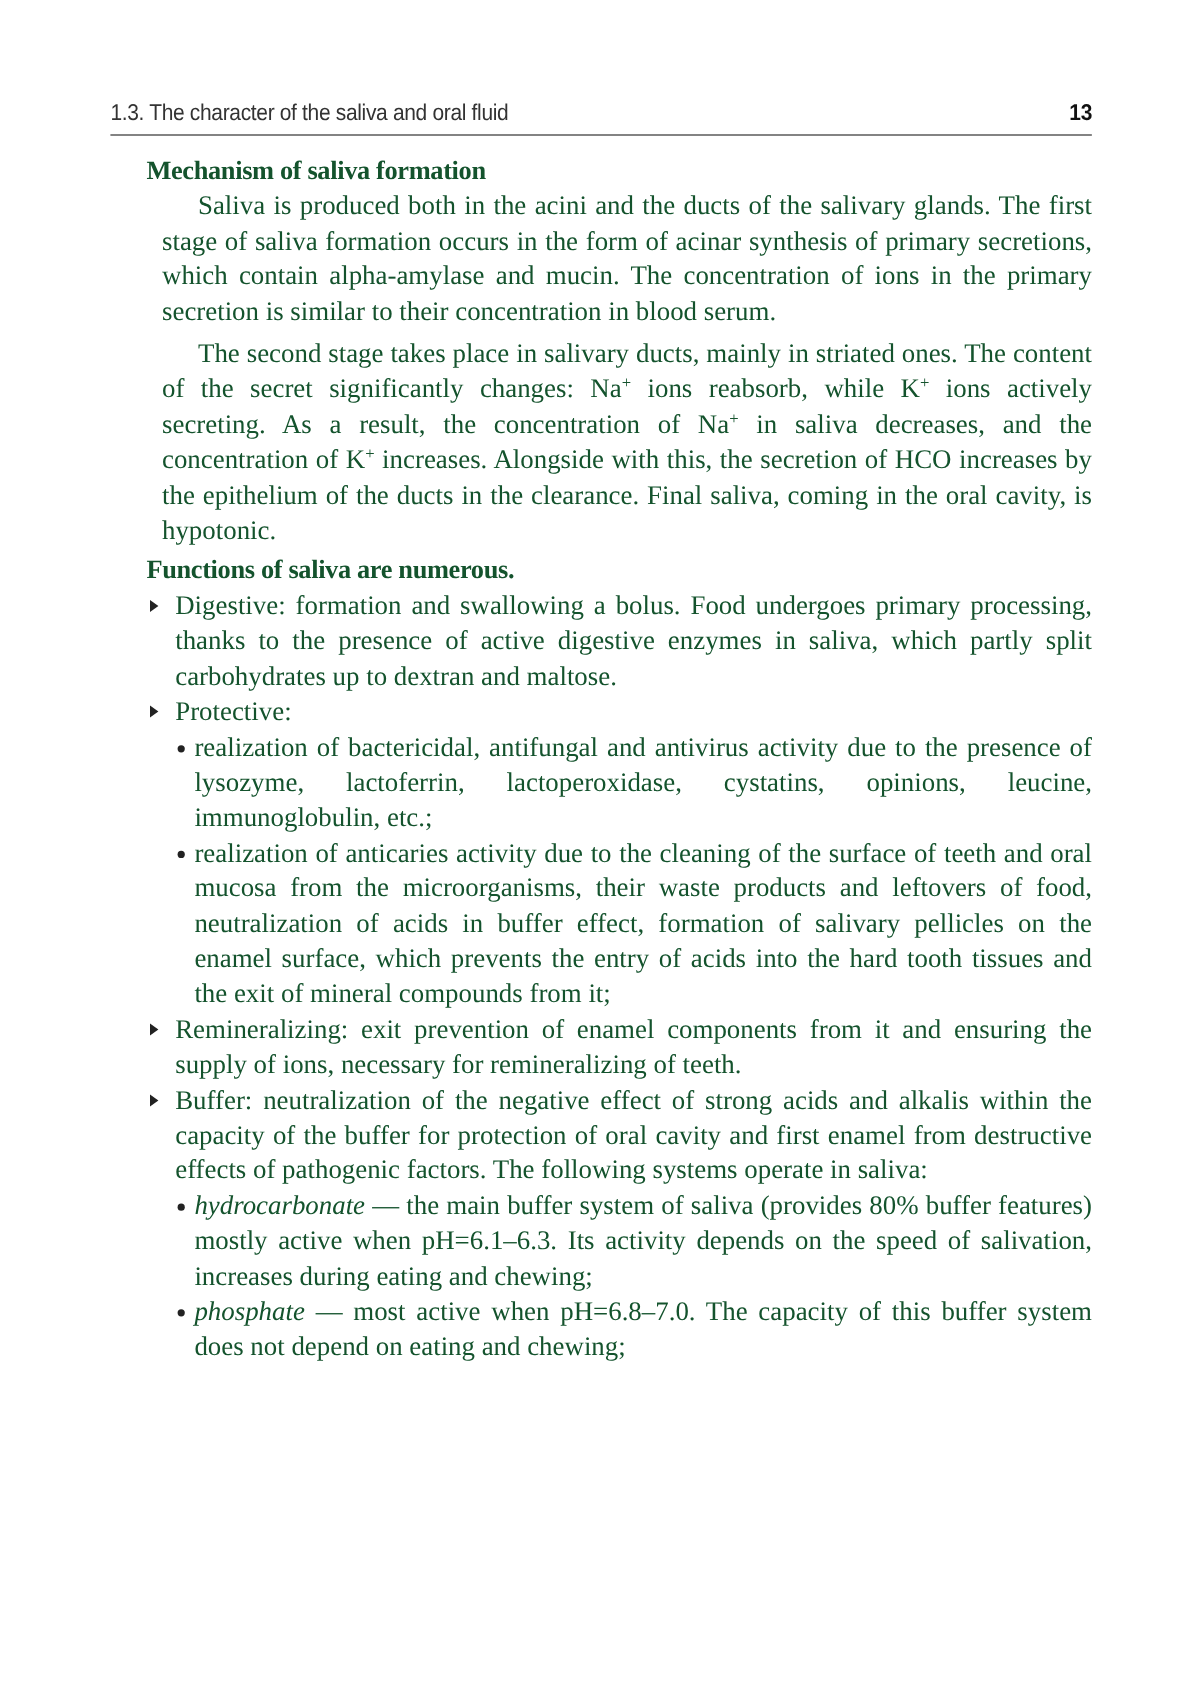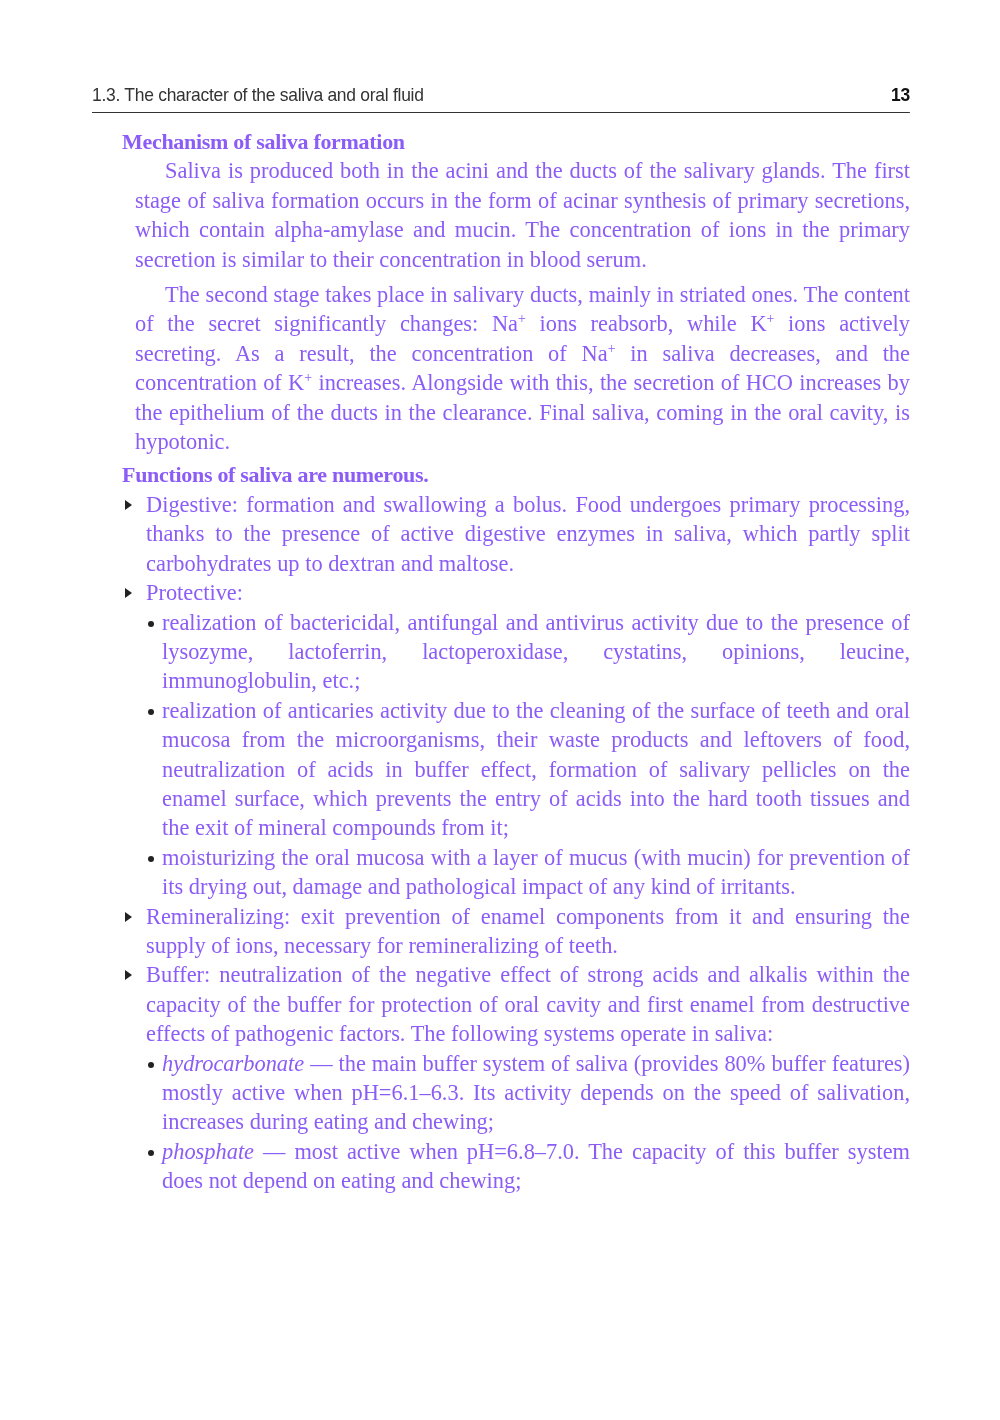--- a/index.html
+++ b/index.html
@@ -8,21 +8,21 @@
     .running-head {
       display: flex; justify-content: space-between; align-items: flex-end;
       font-family: "Liberation Sans", sans-serif; font-size: 19px; letter-spacing: -0.3px;
       color: #333; padding-bottom: 6px; border-bottom: 1.5px solid #333;
       transform: scaleX(0.92); transform-origin: left;
       width: 108.7%;
     }
     .running-head .pg { font-weight: bold; color: #111; }
     .body-text {
       font-family: "Liberation Serif", serif; font-size: 22.4px; line-height: 29.4px;
-      text-align: justify; color: #8b5cf6;
+      text-align: justify; color: #14532d;
     }
     .h-sub { font-weight: bold; margin-top: 14px; padding-left: 30px; font-size: 22px; letter-spacing: -0.3px; }
     p { margin: 0; }
     .indent { text-indent: 30px; margin-left: 43px; }
     .spaced { margin-top: 6px; }
     sup { font-size: 62%; line-height: 0; vertical-align: 0.55em; }
     ul { list-style: none; margin: 0; padding: 0; }
     .tri-list > li { position: relative; padding-left: 54px; }
     .tri-list > li .tri {
       position: absolute; left: 33px; top: 10px; width: 0; height: 0;
@@ -57,21 +57,20 @@
       <li>
         <span class="tri"></span>
         <b>Digestive:</b><span> formation and swallowing a bolus. Food undergoes primary processing, thanks to the presence of active digestive enzymes in saliva, which partly split carbohydrates up to dextran and maltose.</span>
       </li>
       <li>
         <span class="tri"></span>
         <b>Protective:</b>
         <ul class="dot-list">
           <li><span class="dot"></span><span>realization of bactericidal, antifungal and antivirus activity due to the presence of lysozyme, lactoferrin, lactoperoxidase, cystatins, opinions, leucine, immunoglobulin, etc.;</span></li>
           <li><span class="dot"></span><span>realization of anticaries activity due to the cleaning of the surface of teeth and oral mucosa from the microorganisms, their waste products and leftovers of food, neutralization of acids in buffer effect, formation of salivary pellicles on the enamel surface, which prevents the entry of acids into the hard tooth tissues and the exit of mineral compounds from it;</span></li>
-          <li><span class="dot"></span><span>moisturizing the oral mucosa with a layer of mucus (with mucin) for prevention of its drying out, damage and pathological impact of any kind of irritants.</span></li>
         </ul>
       </li>
       <li>
         <span class="tri"></span>
         <b>Remineralizing:</b><span> exit prevention of enamel components from it and ensuring the supply of ions, necessary for remineralizing of teeth.</span>
       </li>
       <li>
         <span class="tri"></span>
         <b>Buffer:</b><span> neutralization of the negative effect of strong acids and alkalis within the capacity of the buffer for protection of oral cavity and first enamel from destructive effects of pathogenic factors. The following systems operate in saliva:</span>
         <ul class="dot-list">

